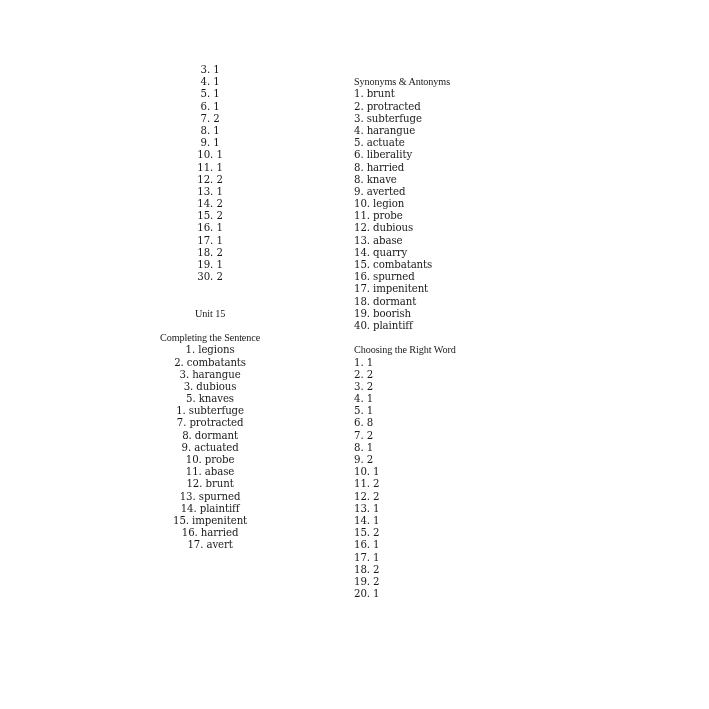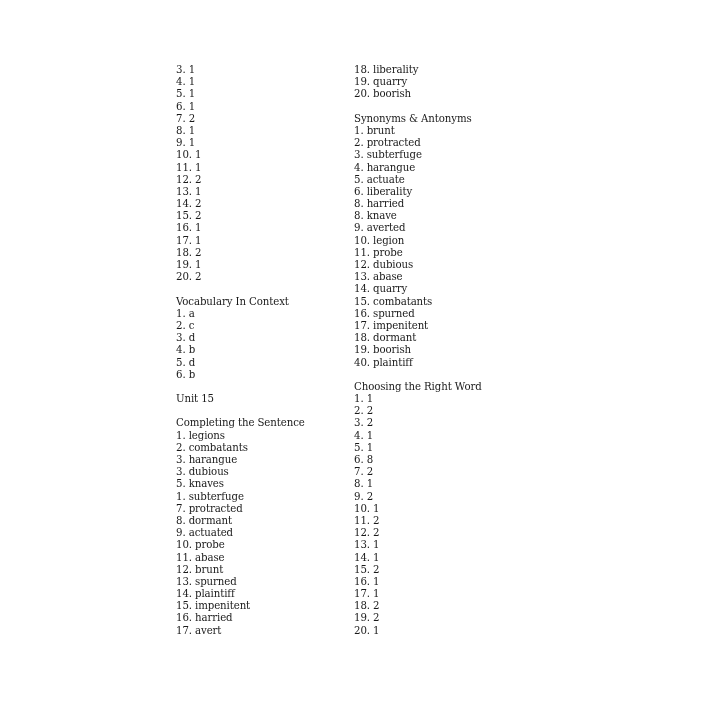--- a/index.html
+++ b/index.html
@@ -15,25 +15,25 @@
       font-family: "DejaVu Serif", "Liberation Serif", serif;
       color: #1a1a1a;
     }
     .col {
       position: absolute;
       top: 64px;
       font-size: 10.2px;
       line-height: 12.2px;
       letter-spacing: -0.1px;
     }
-    .col-left { left: 176px; }
+    .col-left { left: 160px; text-align: center; }
     .col-right { left: 354px; }
     .line { white-space: nowrap; height: 12.2px; }
     .gap { height: 12.2px; }
-    .heading { white-space: nowrap; height: 12.2px; }
+    .heading { white-space: nowrap; height: 12.2px; font-family: Liberation Serif, serif; }
   </style>
 </head>
 <body>
 
 <div class="col col-left">
   <div id="left-continued">
       <div class="line">3. 1</div>
       <div class="line">4. 1</div>
       <div class="line">5. 1</div>
       <div class="line">6. 1</div>
@@ -43,34 +43,23 @@
       <div class="line">10. 1</div>
       <div class="line">11. 1</div>
       <div class="line">12. 2</div>
       <div class="line">13. 1</div>
       <div class="line">14. 2</div>
       <div class="line">15. 2</div>
       <div class="line">16. 1</div>
       <div class="line">17. 1</div>
       <div class="line">18. 2</div>
       <div class="line">19. 1</div>
-      <div class="line">20. 2</div>
+      <div class="line">30. 2</div>
     </div>
   <div class="gap"></div>
-  <div>
-    <div class="heading">Vocabulary In Context</div>
-    <div id="left-vic">
-        <div class="line">1. a</div>
-        <div class="line">2. c</div>
-        <div class="line">3. d</div>
-        <div class="line">4. b</div>
-        <div class="line">5. d</div>
-        <div class="line">6. b</div>
-      </div>
-  </div>
   <div class="gap"></div>
   <div class="heading">Unit 15</div>
   <div class="gap"></div>
   <div>
     <div class="heading">Completing the Sentence</div>
     <div id="left-cts">
         <div class="line">1. legions</div>
         <div class="line">2. combatants</div>
         <div class="line">3. harangue</div>
         <div class="line">3. dubious</div>
@@ -85,25 +74,20 @@
         <div class="line">13. spurned</div>
         <div class="line">14. plaintiff</div>
         <div class="line">15. impenitent</div>
         <div class="line">16. harried</div>
         <div class="line">17. avert</div>
       </div>
   </div>
 </div>
 
 <div class="col col-right">
-  <div id="right-cts">
-      <div class="line">18. liberality</div>
-      <div class="line">19. quarry</div>
-      <div class="line">20. boorish</div>
-    </div>
   <div class="gap"></div>
   <div>
     <div class="heading">Synonyms &amp; Antonyms</div>
     <div id="right-sa">
         <div class="line">1. brunt</div>
         <div class="line">2. protracted</div>
         <div class="line">3. subterfuge</div>
         <div class="line">4. harangue</div>
         <div class="line">5. actuate</div>
         <div class="line">6. liberality</div>

